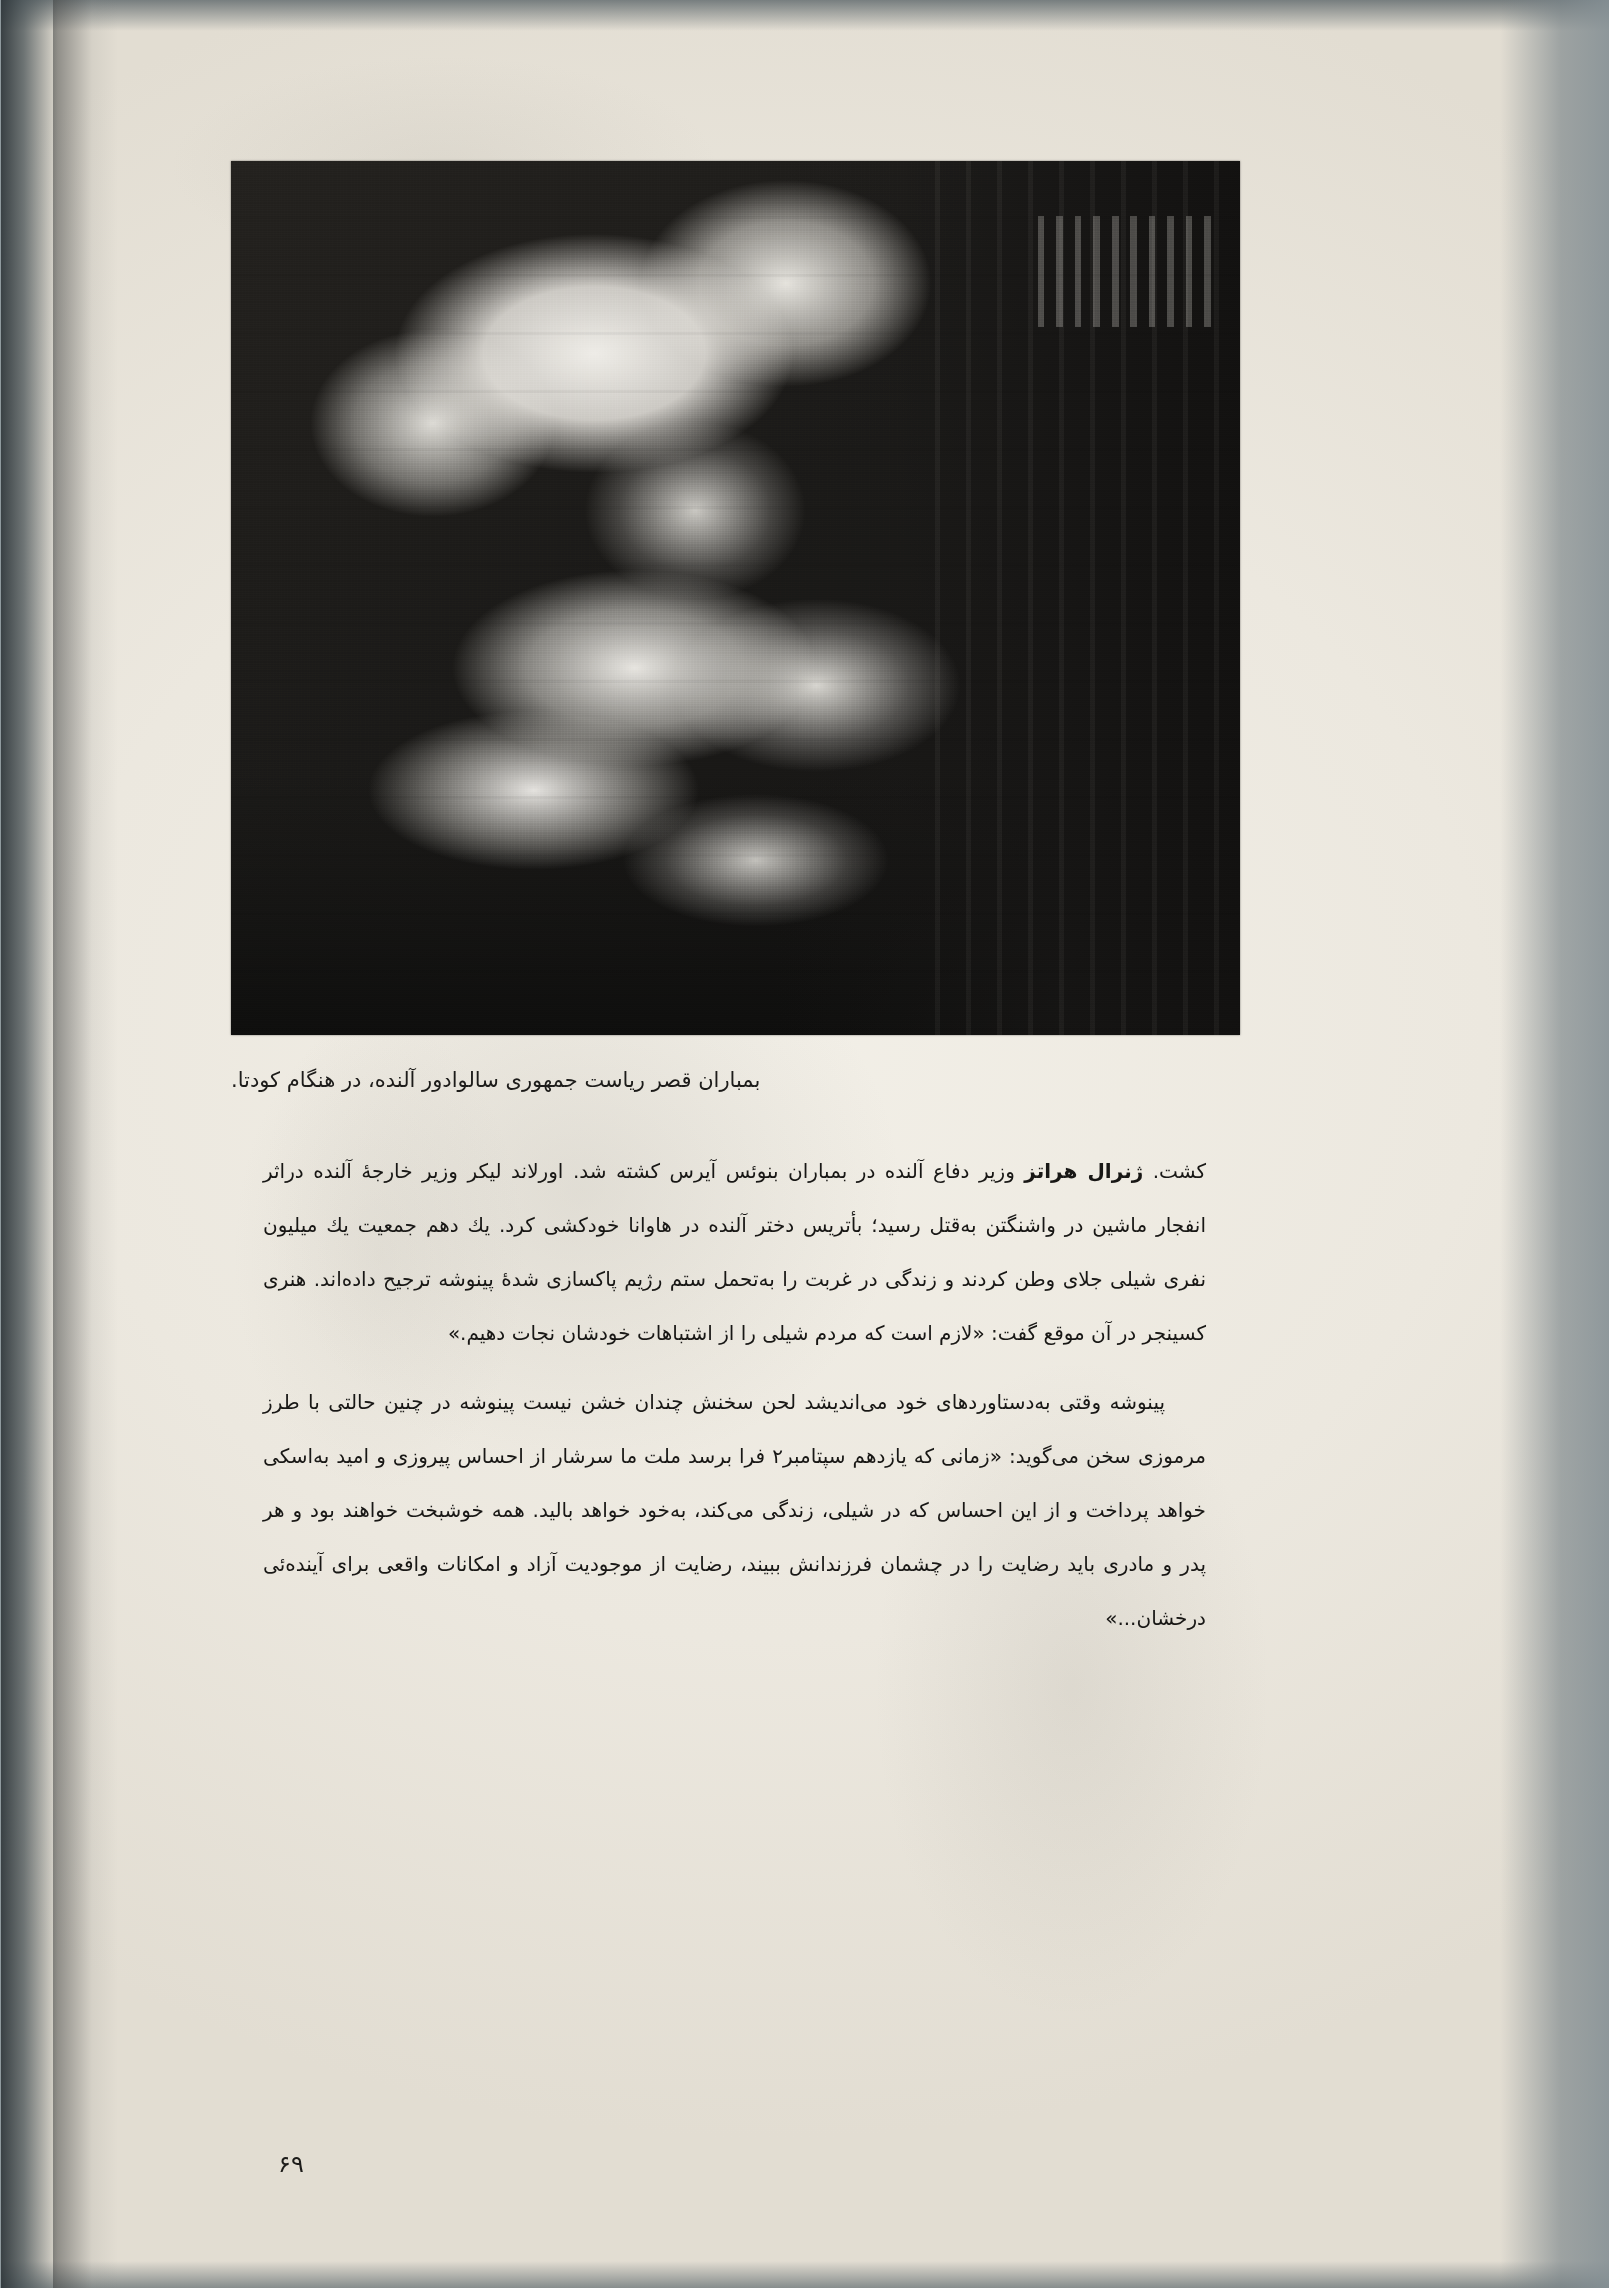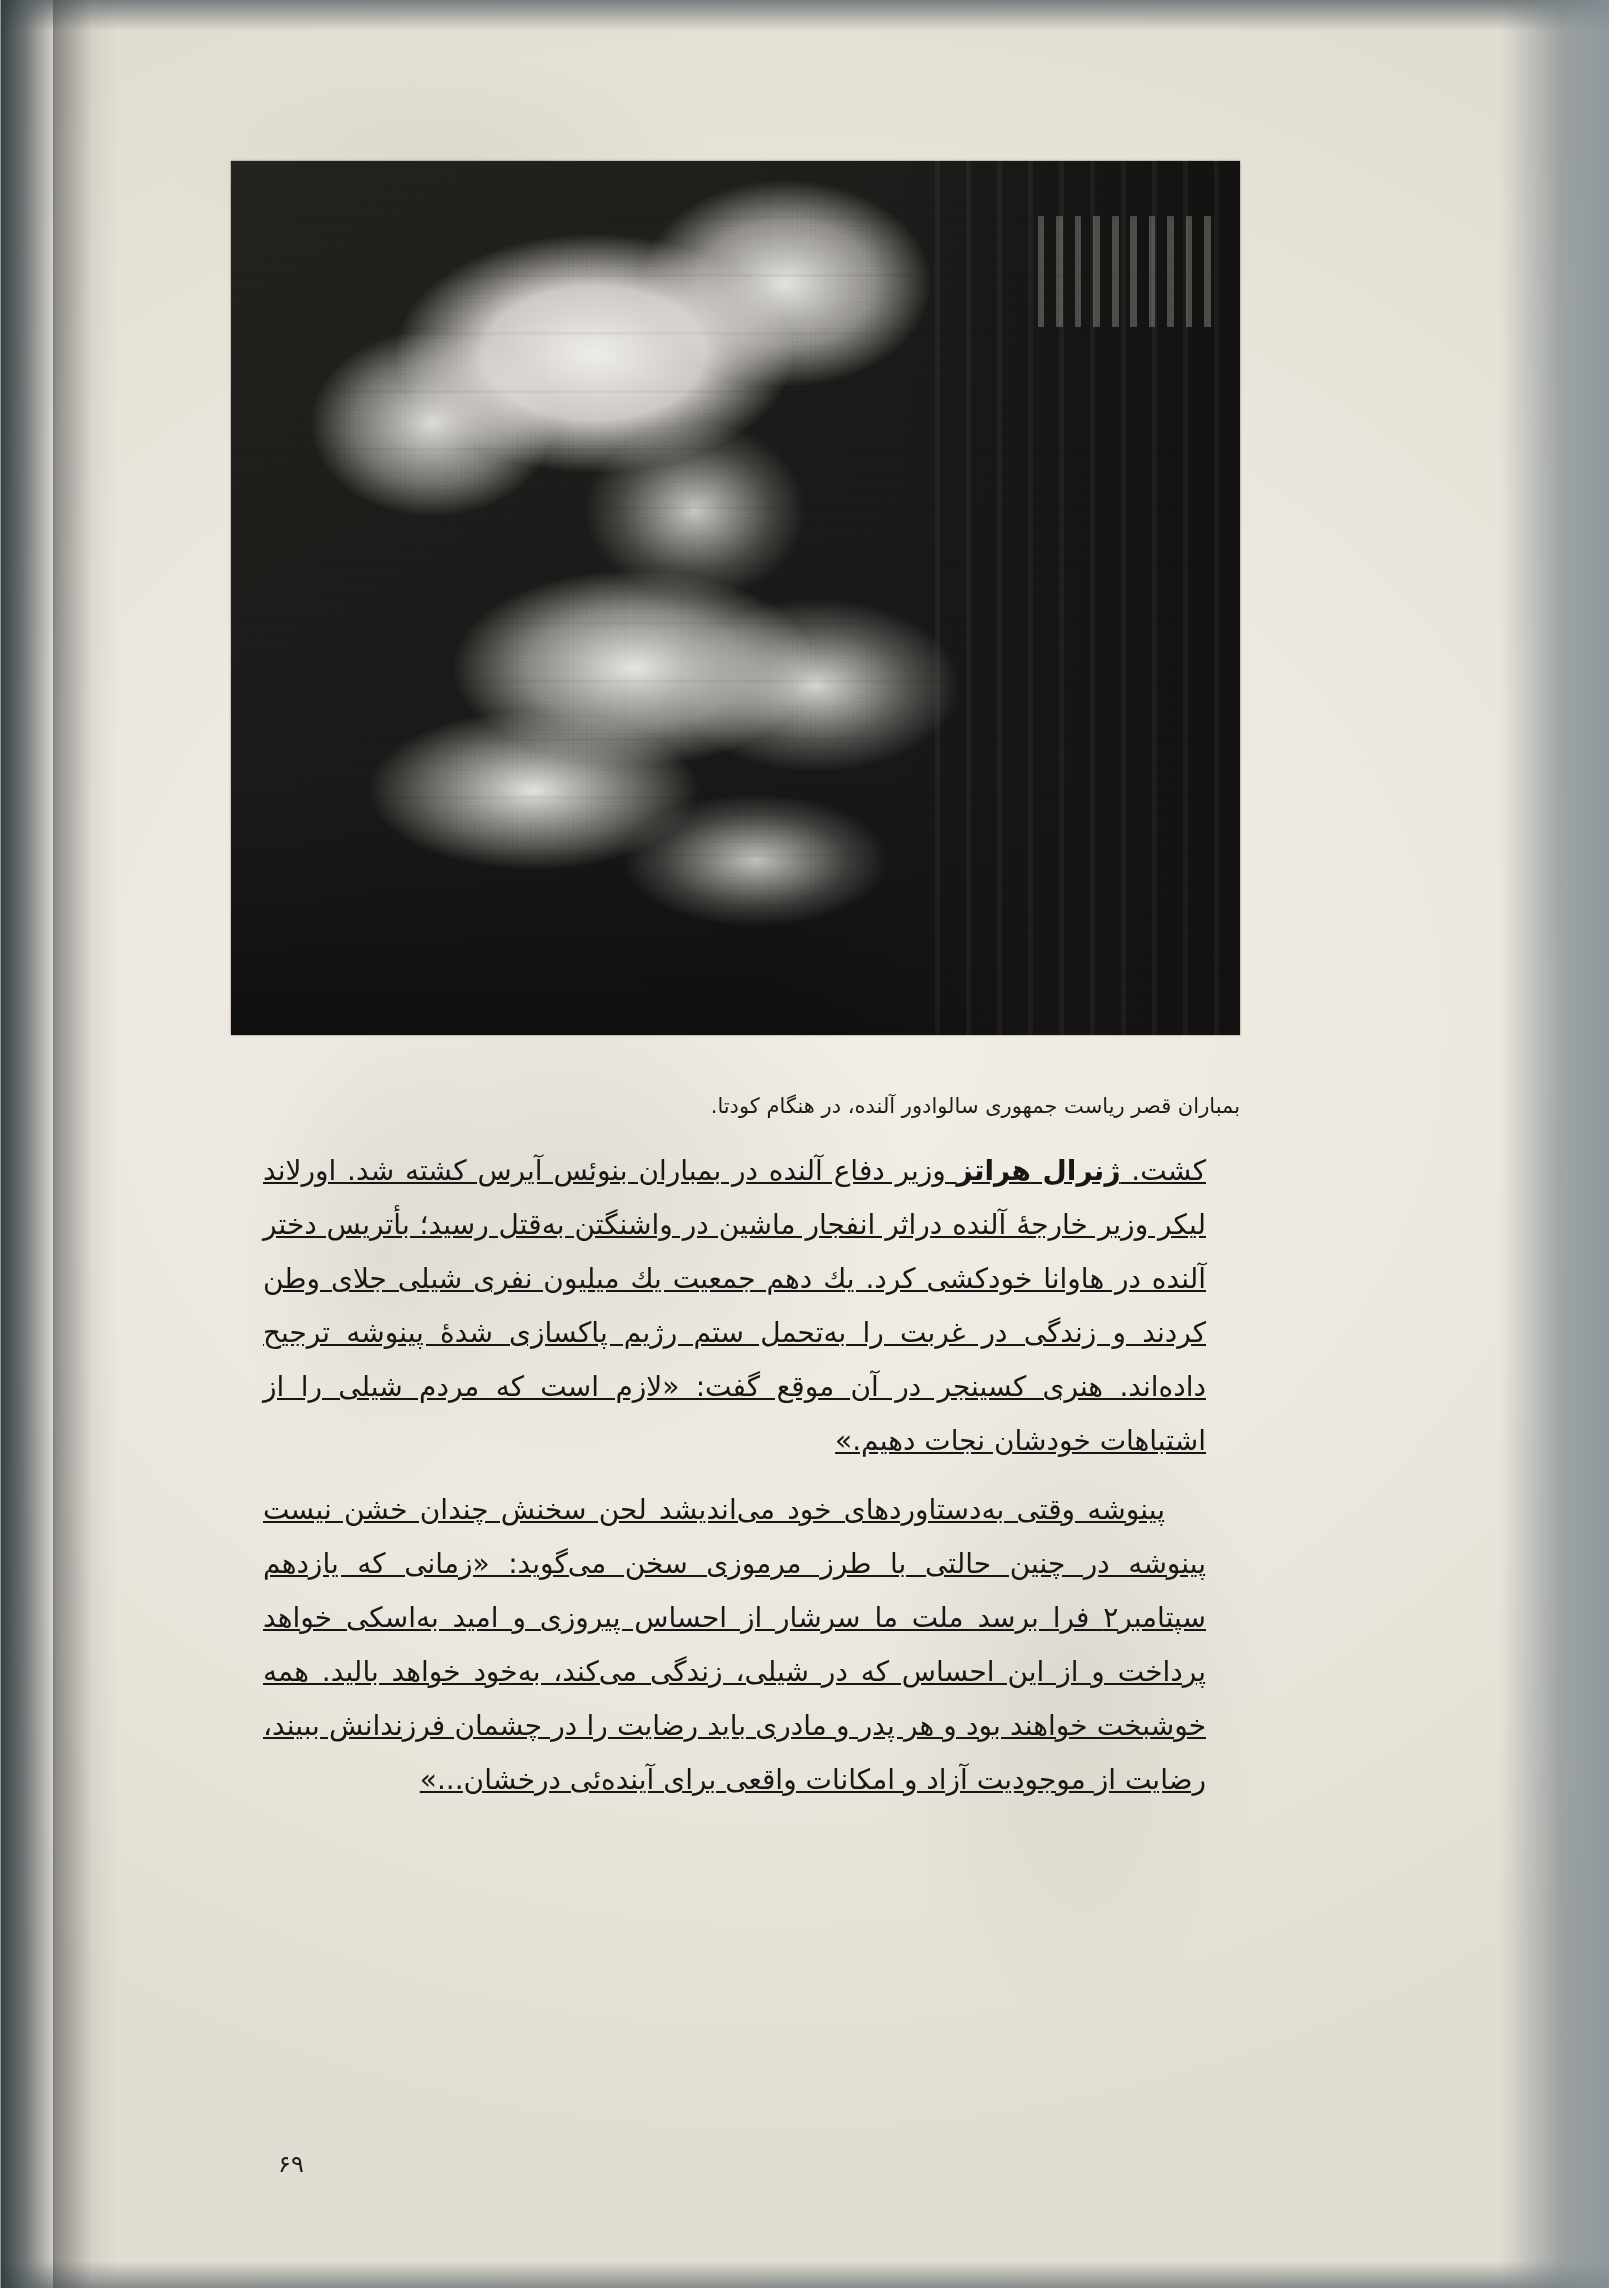--- a/index.html
+++ b/index.html
@@ -135,48 +135,47 @@
     inset: 0;
     background:
       repeating-linear-gradient(to bottom, rgba(0,0,0,0.0) 0px, rgba(0,0,0,0.0) 55px, rgba(0,0,0,0.12) 55px, rgba(0,0,0,0.12) 58px);
     opacity: 0.35;
   }
 
   
   .caption {
     position: absolute;
     left: 230px;
-    top: 1094px;
+    top: 1068px;
     width: 1009px;
-    text-align: right;
+    text-align: left;
     font-family: "DejaVu Sans", sans-serif;
     font-size: 21px;
     color: #1d1c1a;
     direction: rtl;
     letter-spacing: 0.2px;
   }
 
   
   .body {
     position: absolute;
     left: 262px;
     top: 1144px;
     width: 943px;
     direction: rtl;
     text-align: justify;
     color: #181715;
     font-family: "DejaVu Sans", sans-serif;
   }
   .para {
-    font-size: 28px;
+    font-size: 20px;
     line-height: 54px;
     margin: 0 0 14.8px 0;
     text-align: justify;
     text-justify: inter-word;
-    text-decoration: underline;
   }
   .para.indent {
     text-indent: 41px;
   }
   .para b { font-weight: bold; }
 
   .page-number {
     position: absolute;
     left: 277px;
     top: 2150px;

